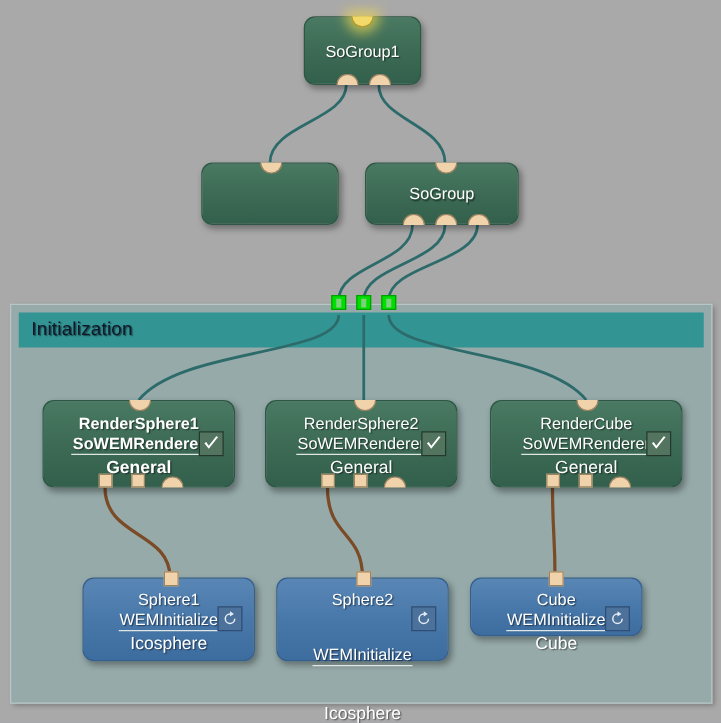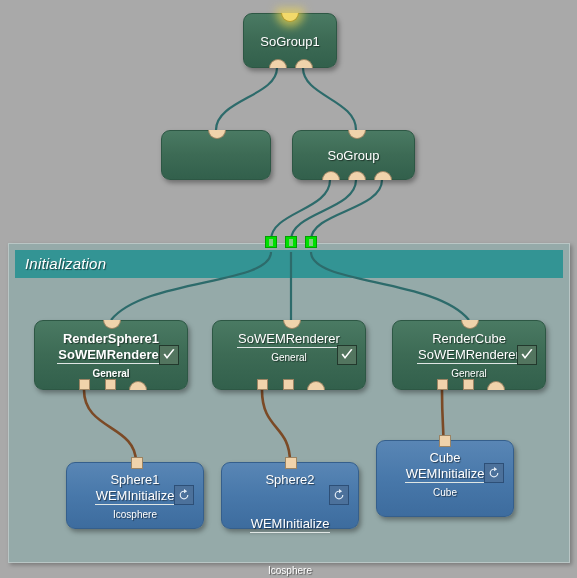--- a/index.html
+++ b/index.html
@@ -36,28 +36,27 @@
     box-shadow: 2px 2px 4px rgba(0,0,0,0.28);
     box-sizing: border-box;
   }
   .group-title {
     position: absolute;
     left: 6px;
     top: 6px;
     right: 6px;
     height: 28px;
     background: #339494;
-    color: #ffffff;
+    color: #0f172a;
     font-size: 15px;
     line-height: 28px;
     padding-left: 10px;
     box-sizing: border-box;
     text-shadow: 1px 1px 1px rgba(0,0,0,0.55);
     letter-spacing: 0.2px;
-    font-style: italic;
   }
   
   .node {
     position: absolute;
     box-sizing: border-box;
     border-radius: 9px;
     box-shadow: 2px 3px 5px rgba(0,0,0,0.35);
     color: #ffffff;
     text-align: center;
   }
@@ -96,21 +95,21 @@
   }
   .node-type {
     font-size: 13px;
     text-shadow: 1px 1px 1px rgba(0,0,0,0.5);
     line-height: 16px;
     border-bottom: 1px solid #dfe6e4;
     white-space: nowrap;
     padding: 0 1px;
   }
   .node-sub {
-    font-size: 10px;
+    font-size: 14px;
     text-shadow: 1px 1px 1px rgba(0,0,0,0.5);
     line-height: 15px;
     margin-top: 2px;
     white-space: nowrap;
   }
   
   .port {
     position: absolute;
     background: #f0d3ab;
     border: 1px solid #9c8463;
@@ -263,20 +262,21 @@
       </svg>
     </div>
     <div class="port out-square" style="left:44px;"></div>
     <div class="port out-square" style="left:70px;"></div>
     <div class="port out-round" style="left:94px;"></div>
   </div>
 
   <div class="node green" style="left:212px; top:320px; width:154px; height:70px;">
     <div class="port in-round" style="left:70px;"></div>
     <div class="node-stack">
+      <div class="node-instance">RenderSphere2</div>
       <div class="node-type">SoWEMRenderer</div>
       <div class="node-sub">General</div>
     </div>
     <div class="checkbox" style="right:8px; top:24px;">
       <svg width="16" height="16" viewBox="0 0 16 16">
         <path d="M2.5 7.5 L6 12 L13.5 2.5 L12 2 L6 9.5 L4 6.5 Z" fill="#ffffff"></path>
       </svg>
     </div>
     <div class="port out-square" style="left:44px;"></div>
     <div class="port out-square" style="left:70px;"></div>
@@ -321,21 +321,21 @@
       <div class="node-type">WEMInitialize</div>
       <div class="node-sub">Icosphere</div>
     </div>
     <div class="refresh-btn" style="right:9px; top:22px;">
       <svg width="14" height="14" viewBox="0 0 16 16">
         <path d="M13 8 A5 5 0 1 1 8 3 L8 1.2 L11.6 3.6 L8 6 L8 4.4 A3.6 3.6 0 1 0 11.6 8 Z" fill="#e3ecf5"></path>
       </svg>
     </div>
   </div>
 
-  <div class="node blue" style="left:376px; top:440px; width:138px; height:77px;">
+  <div class="node blue" style="left:376px; top:462px; width:138px; height:47px;">
     <div class="port in-square" style="left:62px;"></div>
     <div class="node-stack" style="top:9px;">
       <div class="node-instance">Cube</div>
       <div class="node-type">WEMInitialize</div>
       <div class="node-sub">Cube</div>
     </div>
     <div class="refresh-btn" style="right:9px; top:22px;">
       <svg width="14" height="14" viewBox="0 0 16 16">
         <path d="M13 8 A5 5 0 1 1 8 3 L8 1.2 L11.6 3.6 L8 6 L8 4.4 A3.6 3.6 0 1 0 11.6 8 Z" fill="#e3ecf5"></path>
       </svg>

